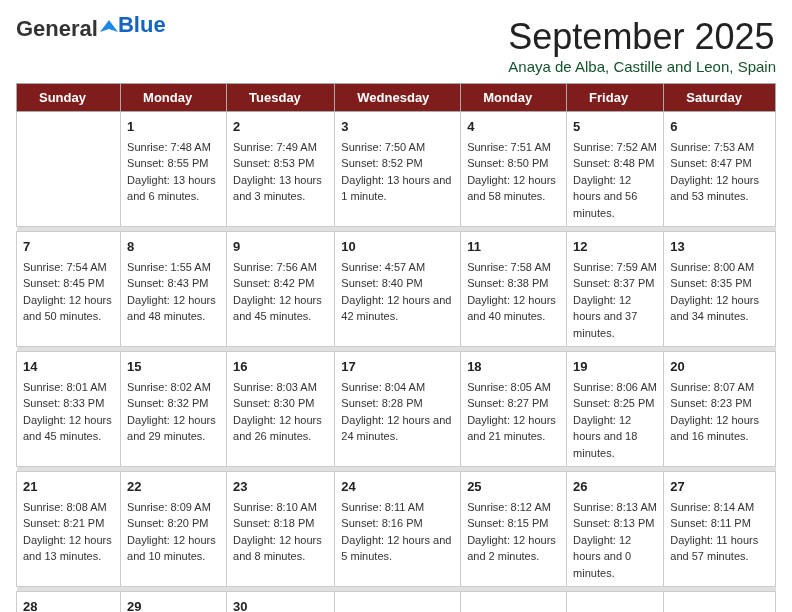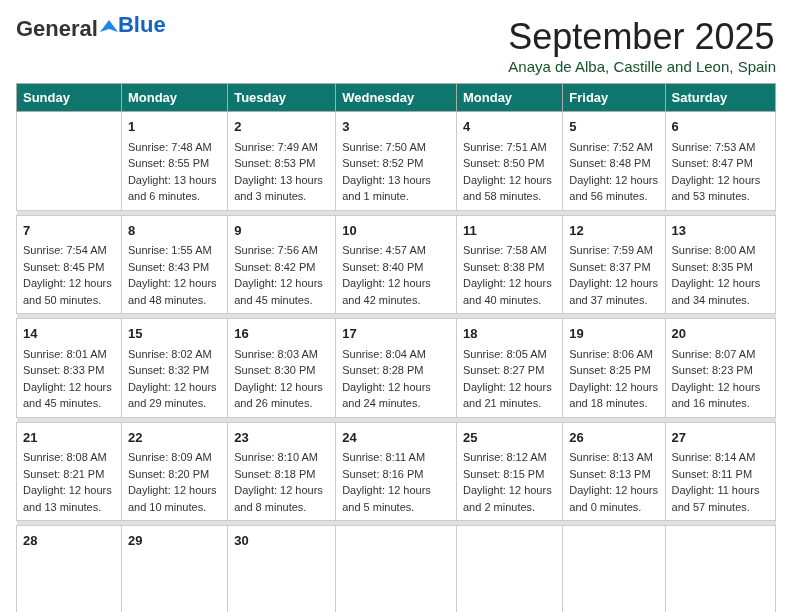--- a/index.html
+++ b/index.html
@@ -34,24 +34,24 @@
     .subtitle {
       font-size: 15px;
       color: #14532d;
     }
     table {
       width: 100%;
       border-collapse: collapse;
       font-size: 11.5px;
     }
     thead tr th {
-      background-color: #0f766e;
+      background-color: #7f1d1d;
       color: #fff;
       text-align: left;
-      padding: 6px 6px;
+      padding: 6px 22px;
       font-size: 13px;
       font-weight: bold;
       border: 1px solid #aaa;
     }
     tbody tr td {
       vertical-align: top;
       padding: 5px 6px;
       border: 1px solid #ccc;
       min-height: 80px;
       height: 90px;

